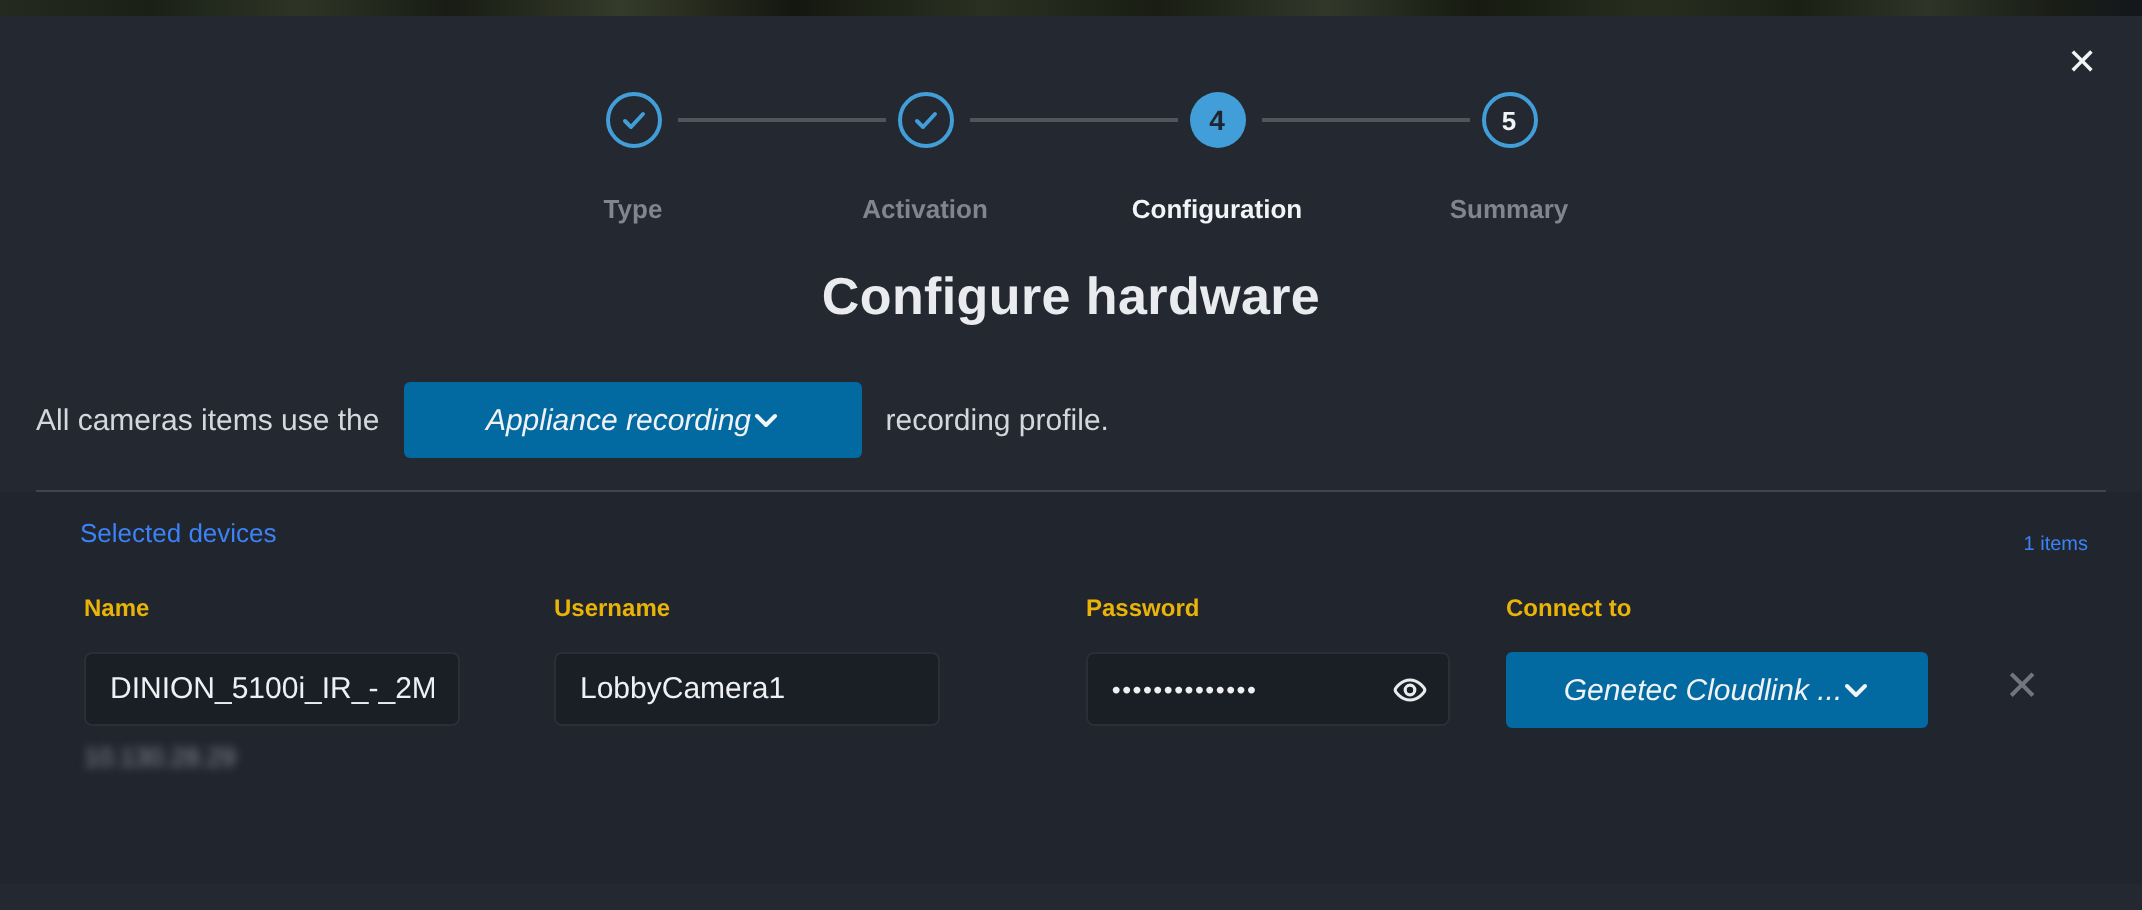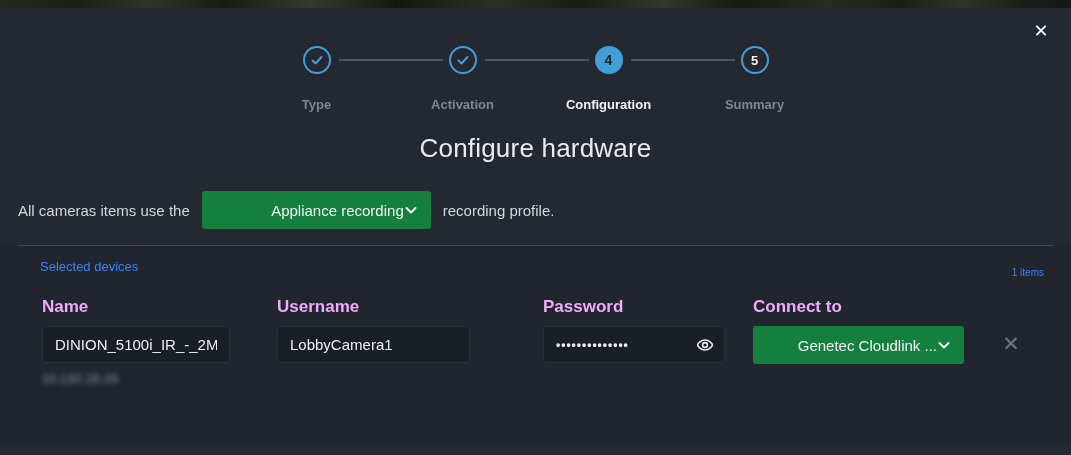--- a/index.html
+++ b/index.html
@@ -36,41 +36,41 @@
     width:28px; height:28px; border-radius:50%;
     display:flex; align-items:center; justify-content:center; z-index:1;
   }
   .circle.completed { border:2px solid #419ed8; }
   .circle.active { background:#419ed8; color:#20262e; font-weight:bold; font-size:14px; }
   .circle.upcoming { border:2px solid #419ed8; color:#f2f4f6; font-weight:bold; font-size:13px; }
   .step-label { margin-top:23px; font-size:13px; font-weight:bold; color:#80868e; }
   .step-label.active { color:#f2f4f6; }
 
   .page-title {
-    text-align:center; margin-top:21px; font-size:26px; font-weight:400; color:#e9ebee;
+    text-align:center; margin-top:21px; font-size:26px; font-weight:700; color:#e9ebee;
     letter-spacing:.2px;
   }
 
   
   .profile-row { display:flex; align-items:center; margin:27px 0 0 18px; font-size:15px; color:#d4d8dc; }
   .dropdown {
-    height:38px; background:#15803d; border-radius:3px; display:flex; align-items:center;
-    justify-content:flex-end; padding:0 13px; color:#f0f2f4; cursor:pointer;
+    height:38px; background:#0369a1; border-radius:3px; display:flex; align-items:center;
+    justify-content:center; padding:0 13px; color:#f0f2f4; cursor:pointer;font-style:italic;
   }
   .profile-dropdown { width:229px; margin:0 12px; }
   .chev { width:14px; height:14px; flex:none; }
 
   .divider { height:1px; background:#40454e; margin:16px 18px 0 18px; }
 
   .devices-area { position:relative; height:196px; background:#21262e; padding-top:13px; }
   .section-label { margin-left:40px; font-size:13px; color:#3b82f6; }
   .items-count { position:absolute; top:21px; right:27px; font-size:10px; color:#3b82f6; }
 
   .device-table { position:absolute; top:51px; left:0; width:100%; height:110px; }
-  .hdr { position:absolute; top:0; font-size:17px; font-weight:bold; color:#f0abfc; }
+  .hdr { position:absolute; top:0; font-size:12px; font-weight:bold; color:#eab308; }
   .cell { position:absolute; top:29px; height:37px; }
   .c1 { left:42px;  width:188px; }
   .c2 { left:277px; width:193px; }
   .c3 { left:513px; width:212px;padding-left:30px; }
   .c4 { left:753px; width:211px; }
   .txt-input {
     width:100%; height:37px; background:#1a1e25; border:1px solid #2a2f37; border-radius:4px;
     color:#eef0f2; font-family:"Liberation Sans","DejaVu Sans",sans-serif;
     font-size:15px; padding:0 12px; outline:none;
   }

